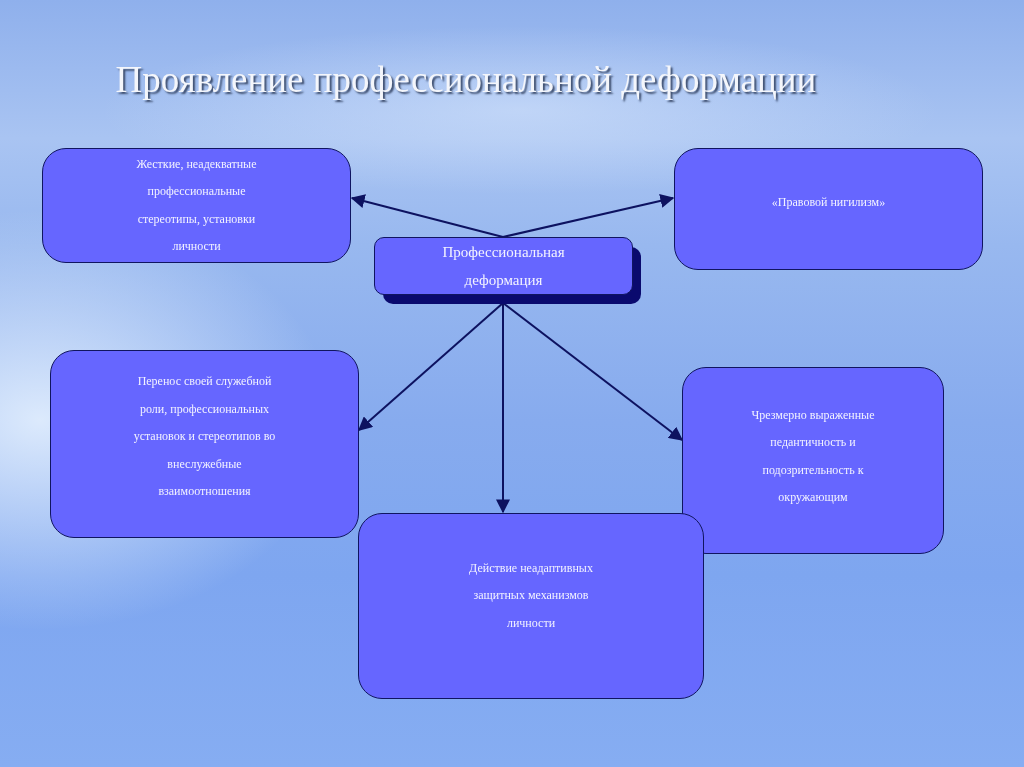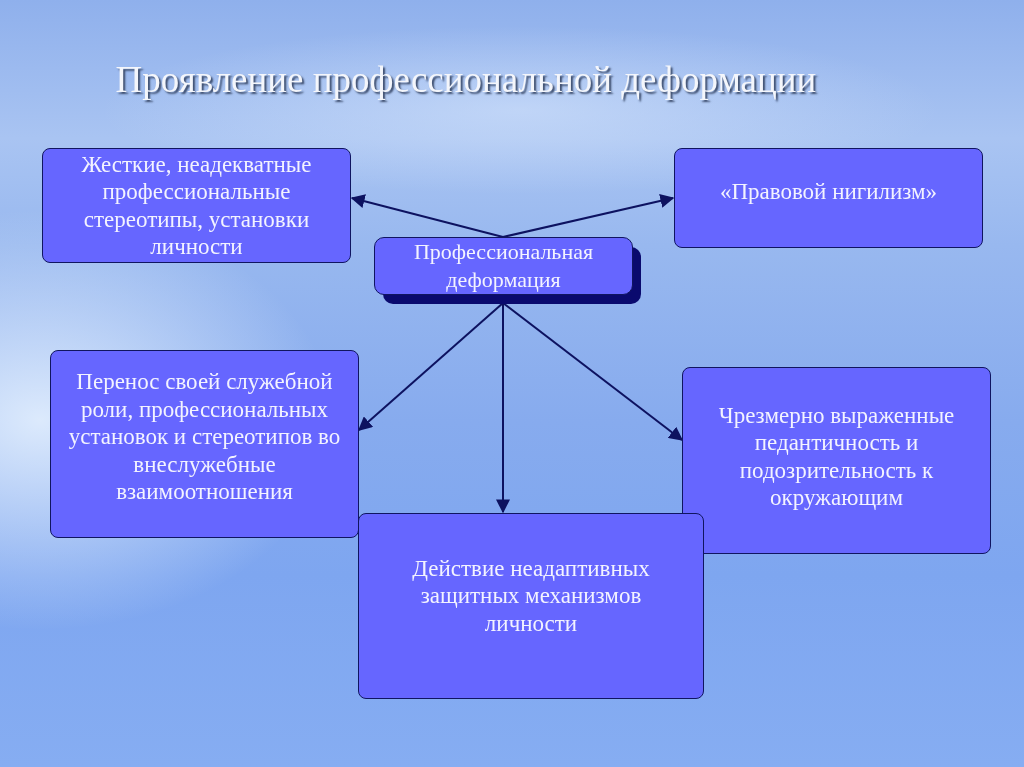--- a/index.html
+++ b/index.html
@@ -12,30 +12,30 @@
       linear-gradient(180deg, #8fb0ec 0%, #a9c4f2 18%, #98b8ef 32%, #87abee 55%, #7ea6f0 75%, #86adf2 100%);
   }
   .title {
     position: absolute; left: 0; top: 58px; width: 932px; text-align: center;
     font-size: 37px; color: #f4f6fb; letter-spacing: 0px;
     text-shadow: 2px 2px 2px #3a4a6a;
   }
   .box {
     position: absolute; box-sizing: border-box;
     background: #6666ff; border: 1.5px solid #101560;
-    border-radius: 8px; color: #f3f3ff;
+    border-radius: 24px; color: #f3f3ff;
     display: flex; align-items: center; justify-content: center; text-align: center;
-    font-size: 23px; line-height: 27.5px;
+    font-size: 12px; line-height: 27.5px;
   }
   .box span { display: block; white-space: pre-line; }
   .center-shadow {
     position: absolute; left: 383px; top: 247px; width: 258px; height: 57px;
     background: #0a0a6e; border-radius: 10px;
   }
-  .center { border-radius: 10px; font-size: 22px; line-height: 28px; }
+  .center { border-radius: 10px; font-size: 15px; line-height: 28px; }
   svg.arrows { position: absolute; left: 0; top: 0; }
 </style>
 </head>
 <body>
 
 <div class="title">Проявление профессиональной деформации</div>
 
 <svg class="arrows" width="1024" height="767">
   <defs>
     <marker id="ah" viewBox="0 0 10 10" refX="9" refY="5" markerWidth="7" markerHeight="7" orient="auto-start-reverse">
@@ -51,39 +51,39 @@
   </g>
 </svg>
 
 <div class="box" style="left:42px; top:148px; width:309px; height:115px;">
   <span>Жесткие, неадекватные
 профессиональные
 стереотипы, установки
 личности</span>
 </div>
 
-<div class="box" style="left:674px; top:148px; width:309px; height:100px;align-items:center;">
+<div class="box" style="left:674px; top:148px; width:309px; height:122px;align-items:center;">
   <span style="margin-top:-12px;">«Правовой нигилизм»</span>
 </div>
 
 <div class="center-shadow"></div>
 <div class="box center" style="left:374px; top:237px; width:259px; height:58px;">
   <span>Профессиональная
 деформация</span>
 </div>
 
 <div class="box" style="left:50px; top:350px; width:309px; height:188px;">
   <span style="margin-top:-14px;text-align:center;">Перенос своей служебной
 роли, профессиональных
 установок и стереотипов во
 внеслужебные
 взаимоотношения</span>
 </div>
 
-<div class="box" style="left:682px; top:367px; width:309px; height:187px;">
+<div class="box" style="left:682px; top:367px; width:262px; height:187px;">
   <span style="margin-top:-8px;">Чрезмерно выраженные
 педантичность и
 подозрительность к
 окружающим</span>
 </div>
 
 <div class="box" style="left:358px; top:513px; width:346px; height:186px;">
   <span style="margin-top:-20px;">Действие неадаптивных
 защитных механизмов
 личности</span>

